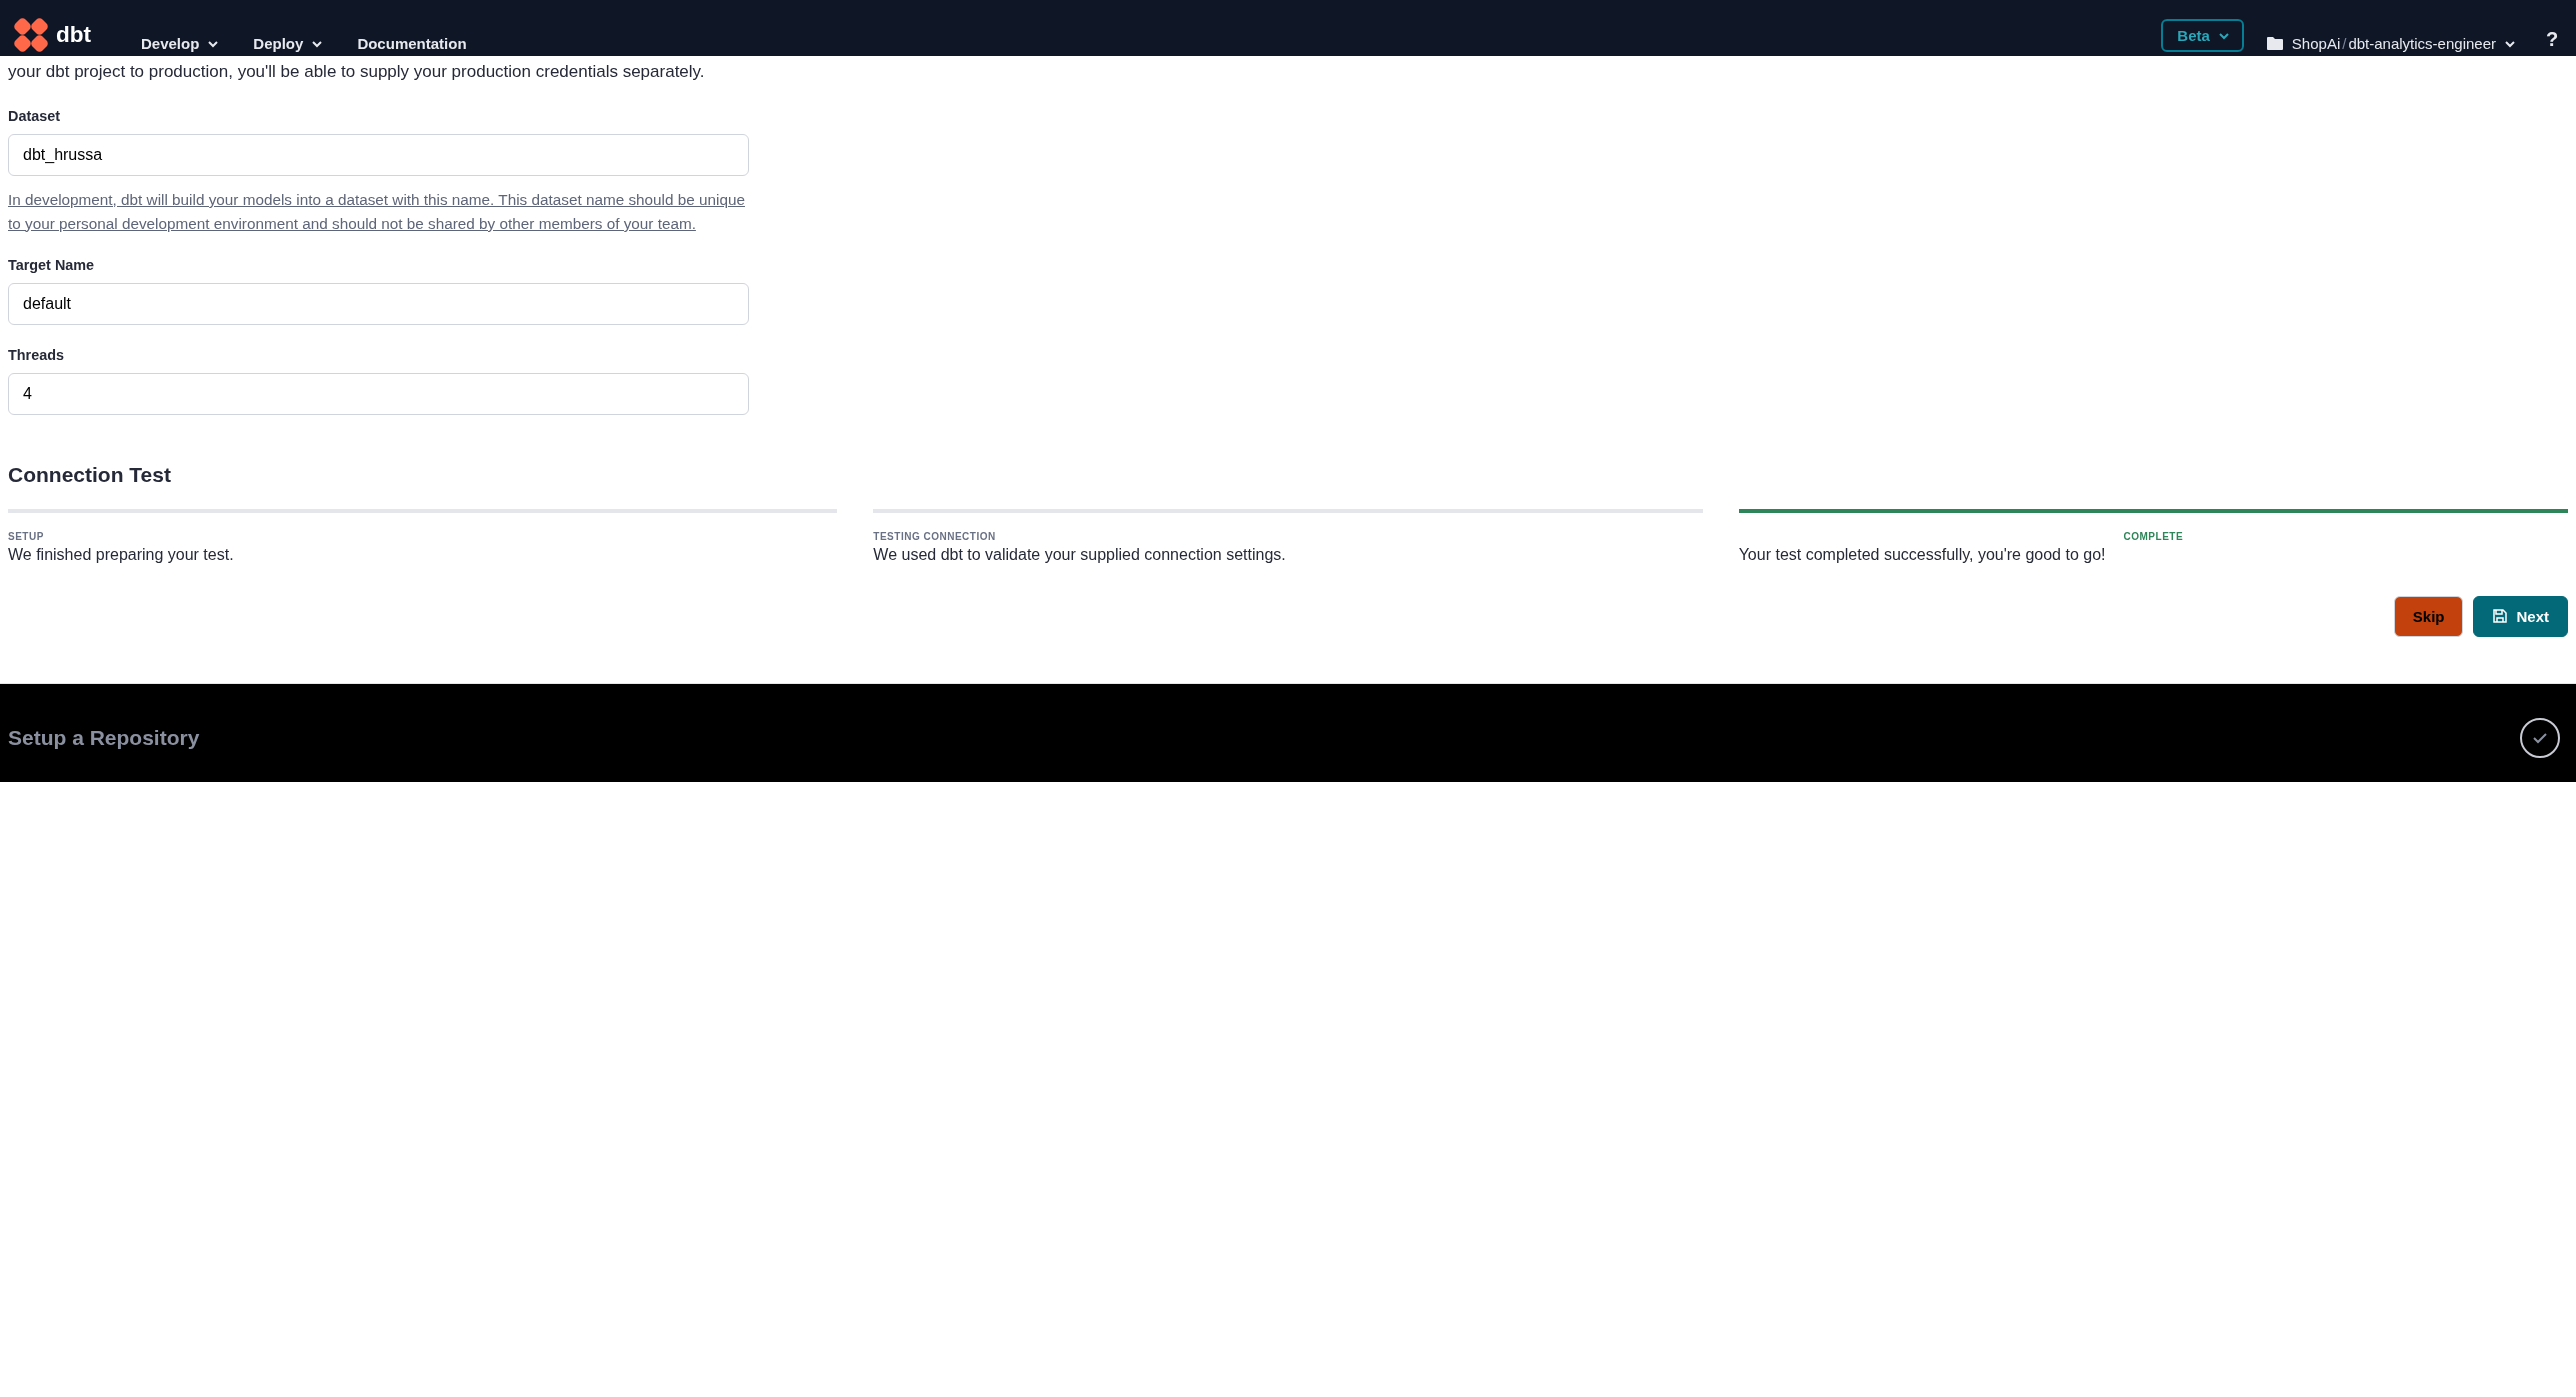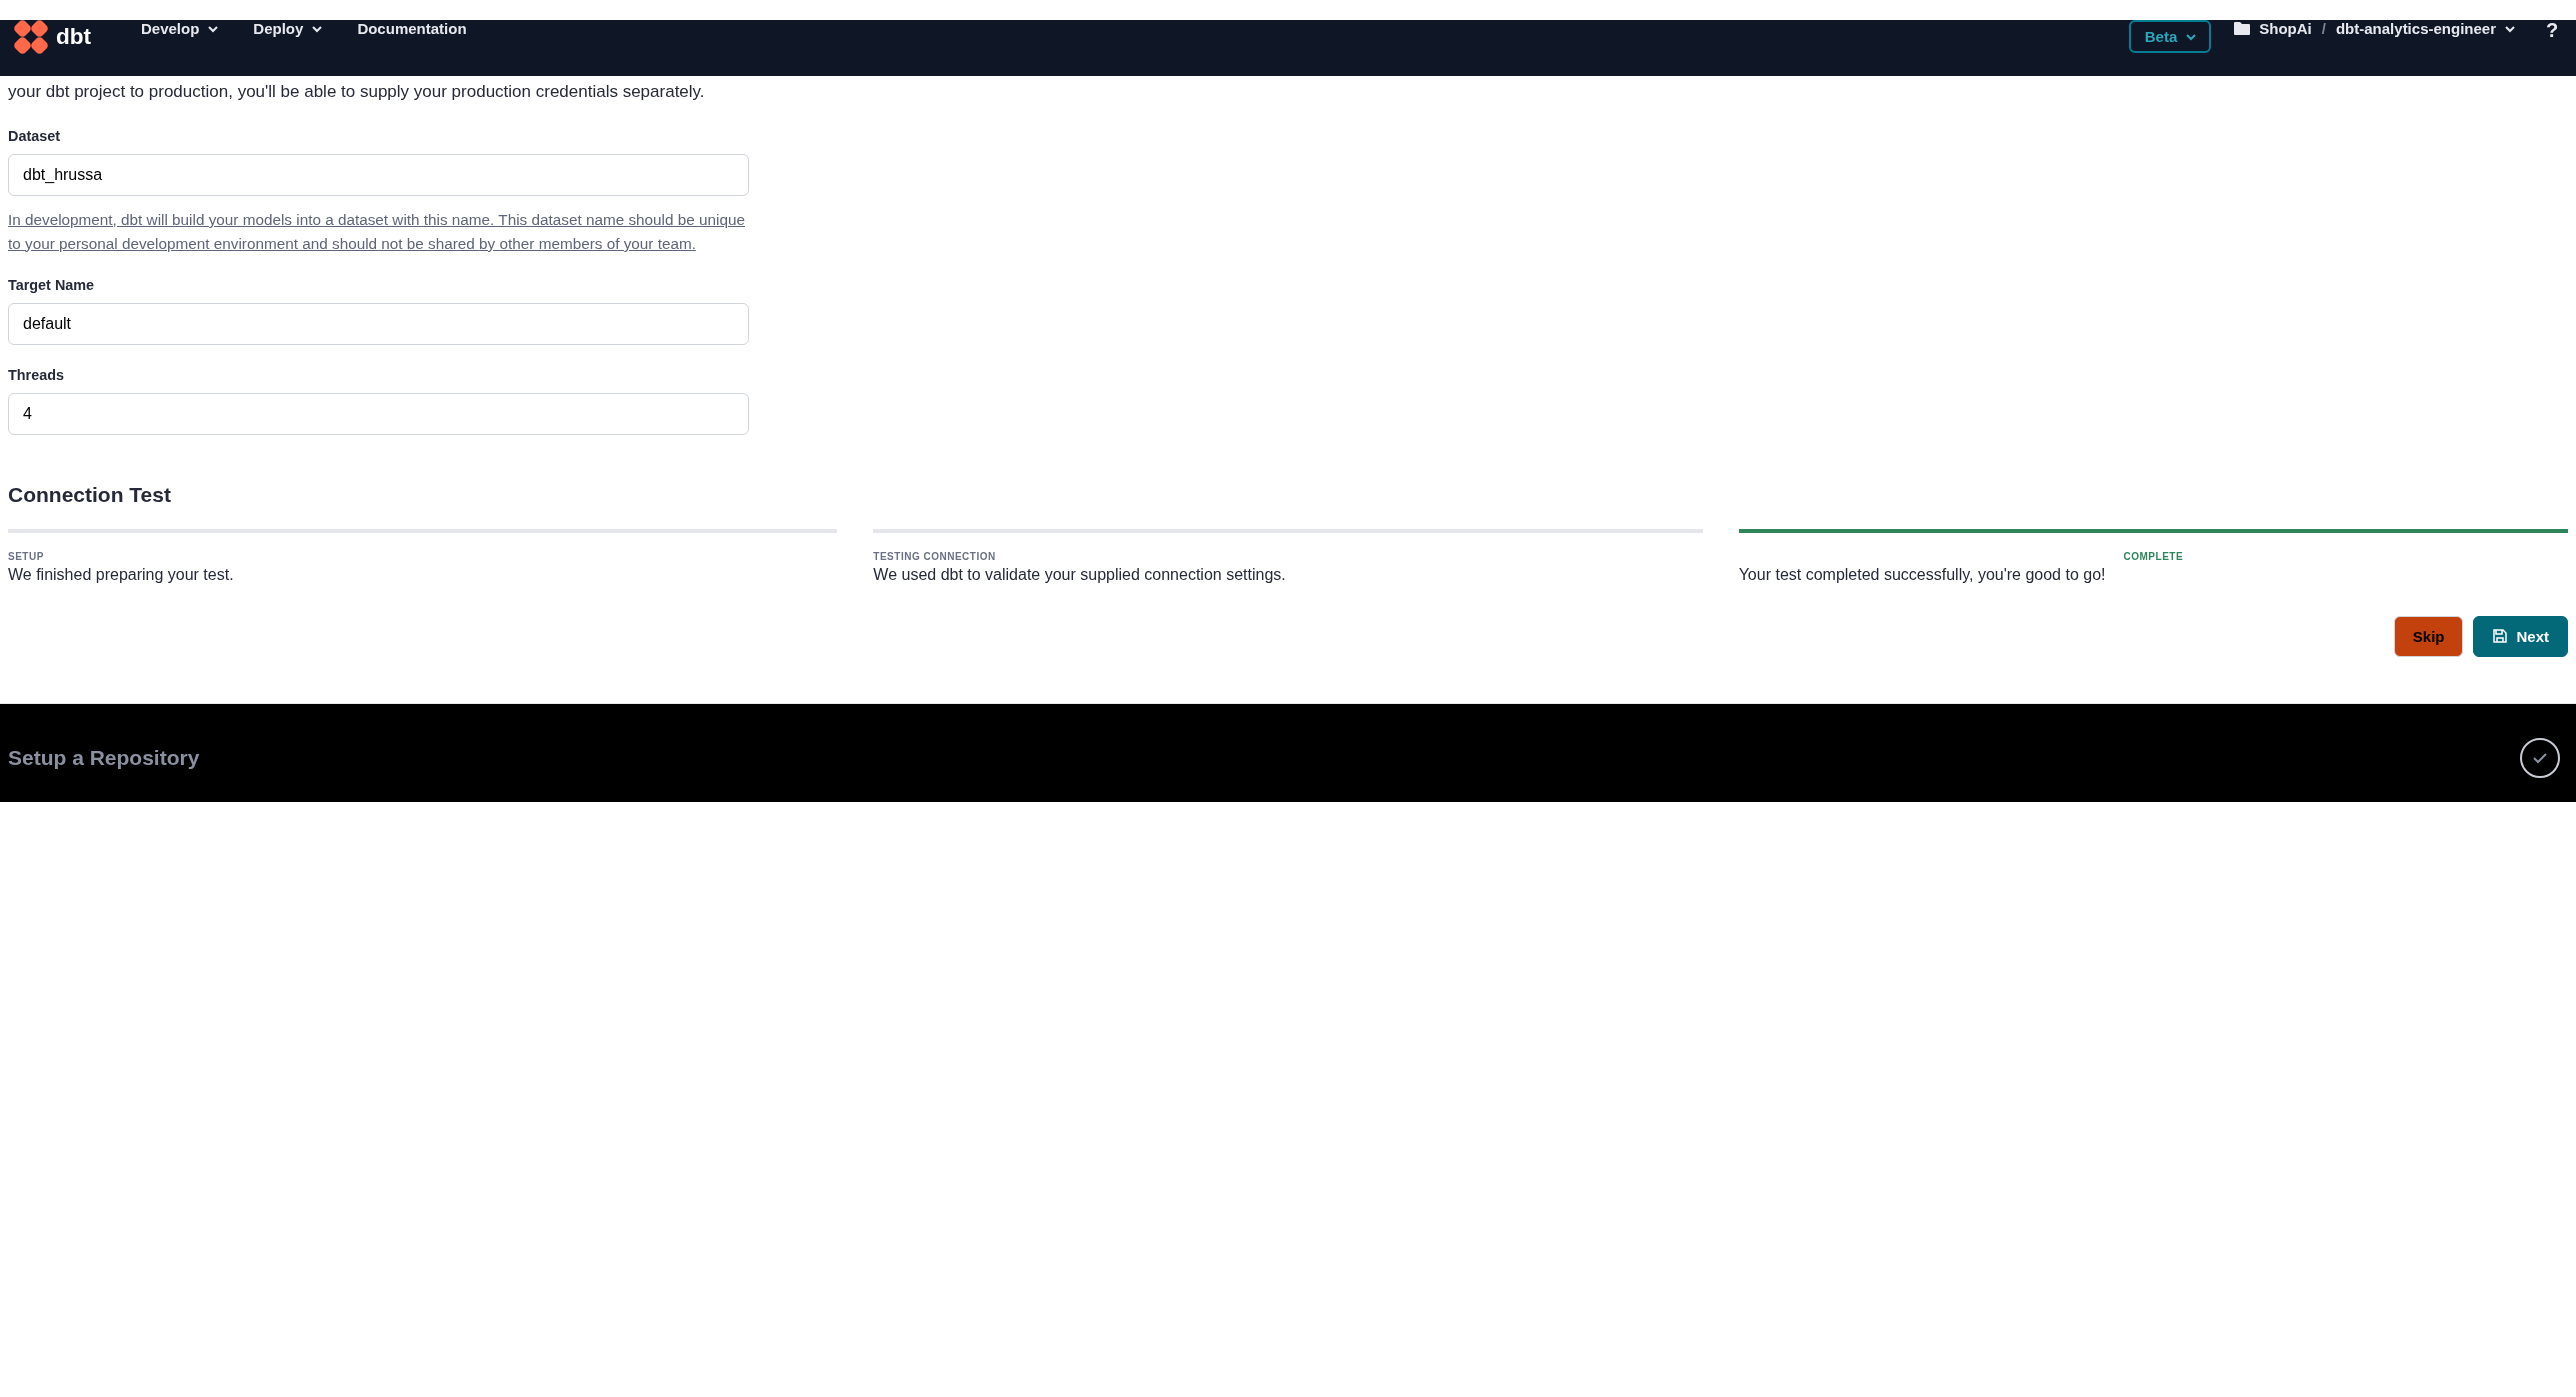--- a/index.html
+++ b/index.html
@@ -8,24 +8,23 @@
       font-size: 15px;
       color: #262a38;
       background: #fff;
     }
 
     
     .nav {
       height: 56px;
       background: #0f1727;
       display: flex;
-      align-items: flex-start;
-      padding: 0 14px 16px 14px;
+      align-items: flex-end;
+      padding: 0 14px 4px 14px;
       color: #e7e9ee;
-      margin-top: 20px;
     }
     .logo {
       display: flex;
       align-items: center;
       gap: 8px;
       margin-right: 34px;
     }
     .logo svg { display: block; }
     .nav-links { display: flex; gap: 34px; }
     .nav-link { display: flex; align-items: center; gap: 8px; font-weight: 600; cursor: pointer; }
@@ -35,21 +34,21 @@
       color: #2aa7b9;
       border-radius: 6px;
       padding: 6px 12px 6px 14px;
       font-weight: 600;
       display: flex;
       align-items: center;
       gap: 8px;
       margin-right: 22px;
       cursor: pointer;
     }
-    .crumbs { display: flex; align-items: center; gap: 10px; font-weight: 700; }
+    .crumbs { display: flex; align-items: center; gap: 2px; font-weight: 400; }
     .crumbs .sep { color: #7d8499; }
     .crumbs .folder { display: flex; align-items: center; gap: 8px; }
     .help { margin-left: 26px; cursor: pointer; }
 
     
     .page { padding: 0 8px; }
     .intro {
       font-size: 17px;
       line-height: 1.4;
       padding: 4px 0 24px;

